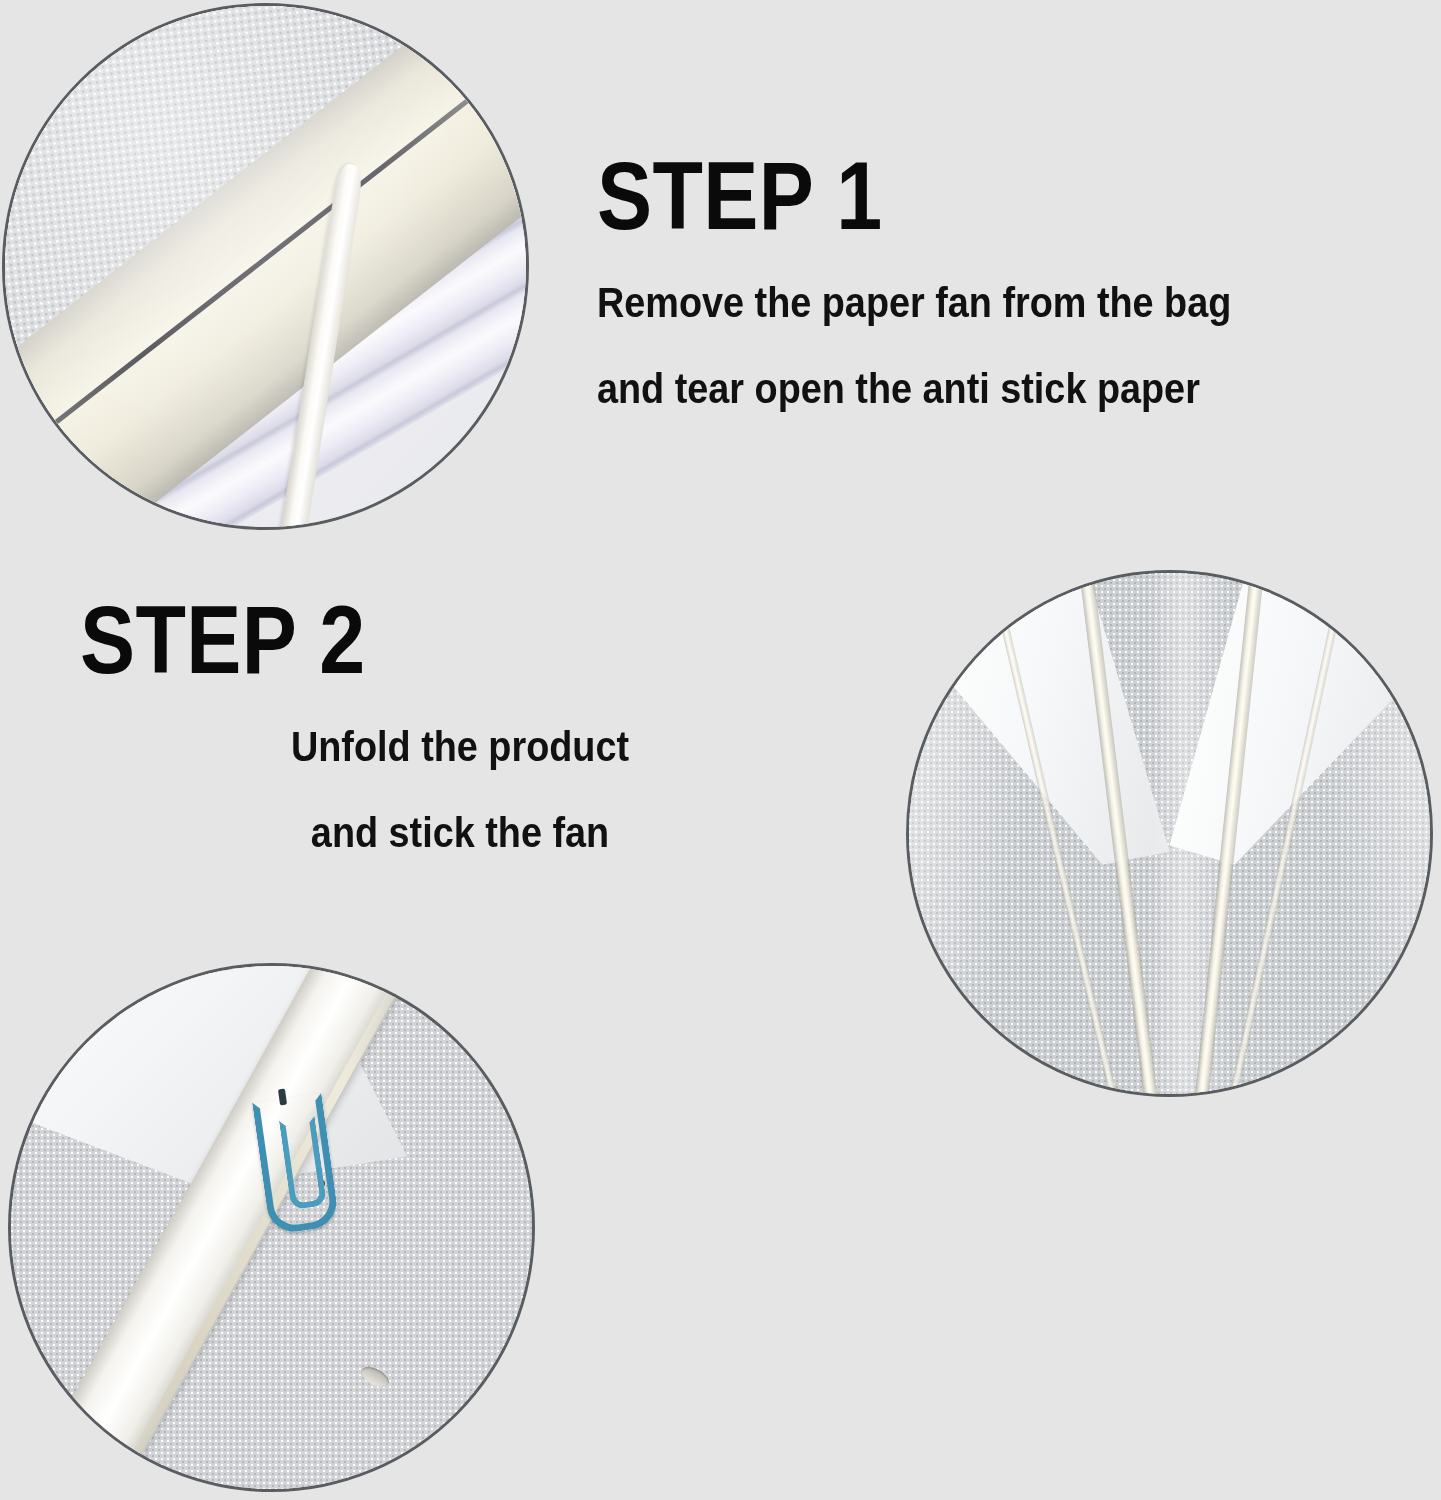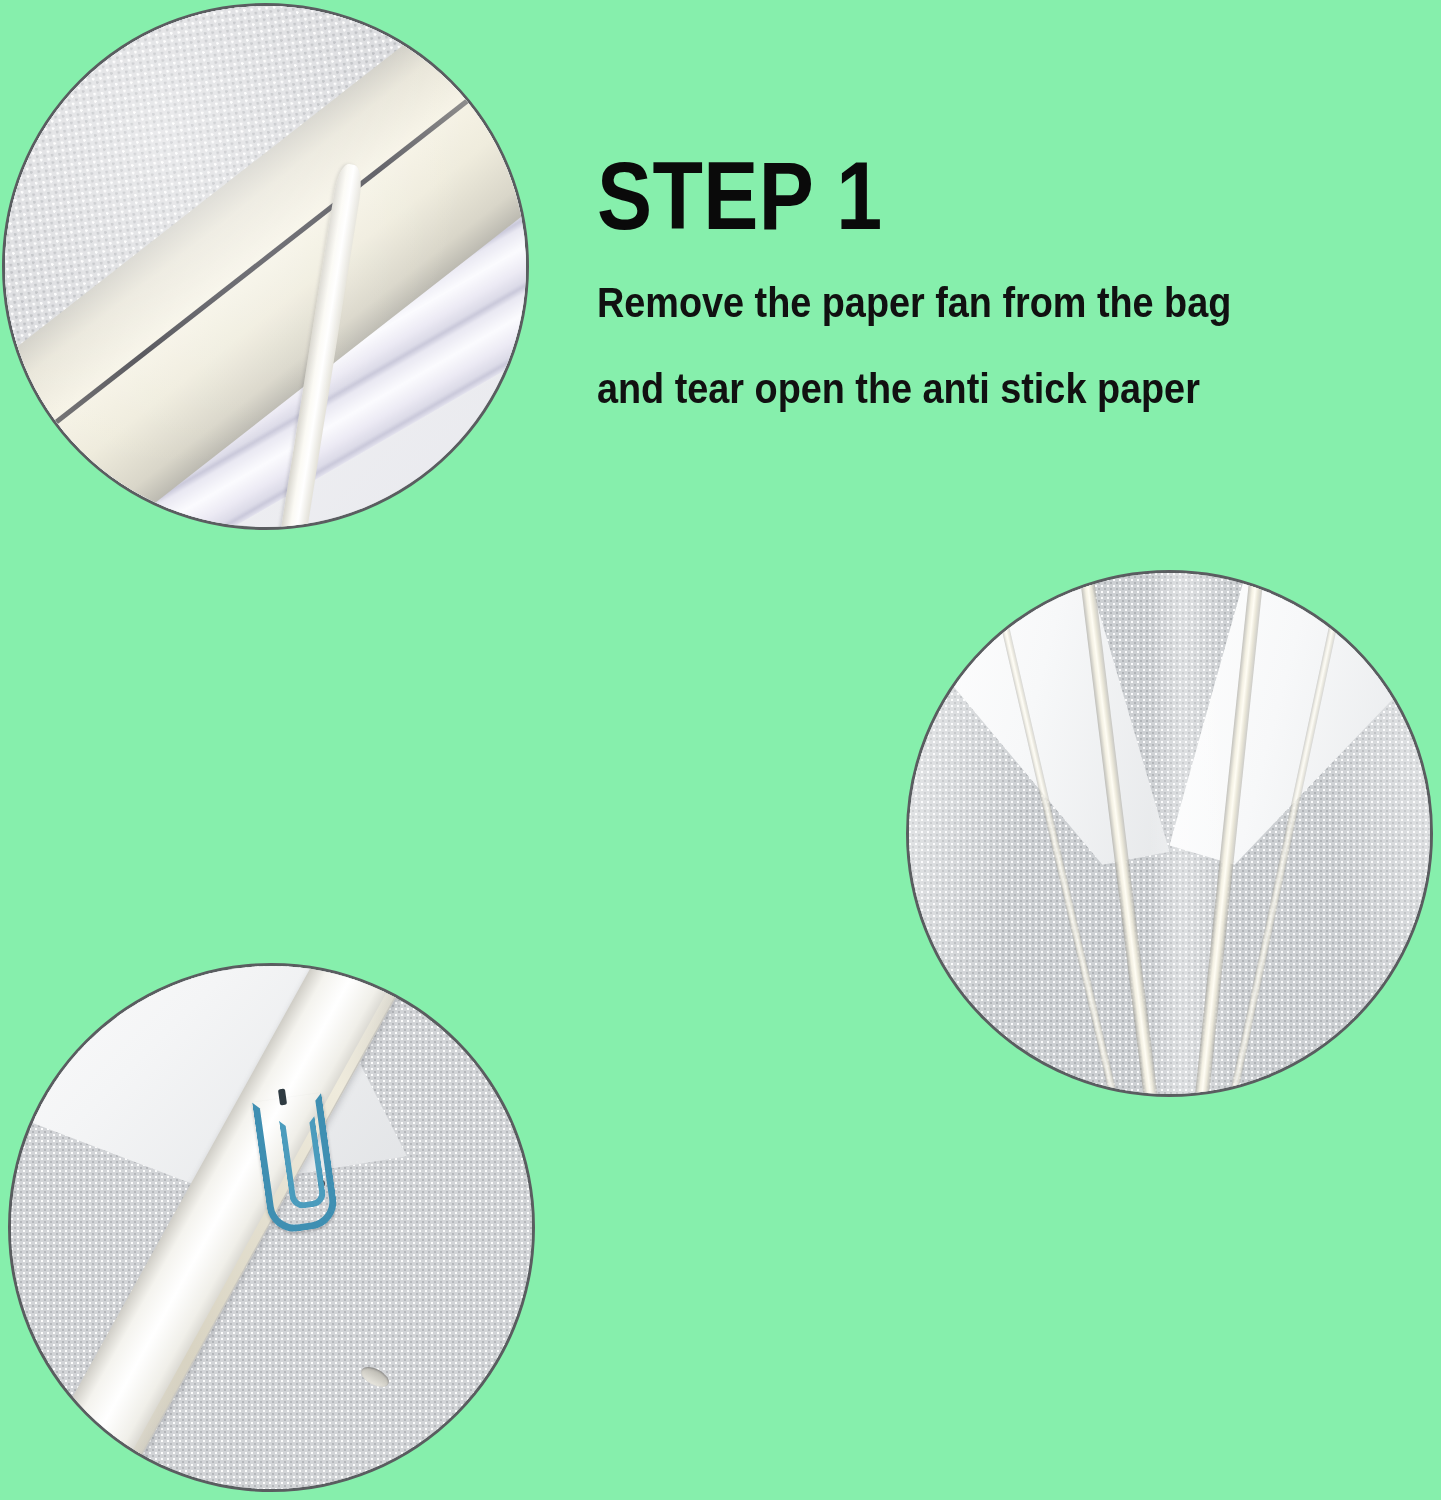--- a/index.html
+++ b/index.html
@@ -9,21 +9,21 @@
     background: #ffffff;
   }
   body {
     font-family: "Liberation Sans", "DejaVu Sans", sans-serif;
   }
 
   #page {
     position: relative;
     width: 1441px;
     height: 1500px;
-    background: #86efac;
+    background: #e5e5e5;
     overflow: hidden;
   }
 
   
   .photo-circle {
     position: absolute;
     border-radius: 50%;
     overflow: hidden;
     box-sizing: border-box;
     border: 3px solid #5a5d60;
@@ -274,20 +274,27 @@
   </div>
 
   <div class="step-block" id="block-step1">
     <div class="step-heading">STEP 1</div>
     <div class="step-lines">
       <p class="tline">Remove the paper fan from the bag</p>
       <p class="tline">and tear open the anti stick paper</p>
     </div>
   </div>
 
+  <div class="step-block" id="block-step2">
+    <div class="step-heading">STEP 2</div>
+    <div class="step-lines">
+      <p class="tline">Unfold the product</p>
+      <p class="tline">and stick the fan</p>
+    </div>
+  </div>
 
   <div class="photo-circle" id="circle-step2">
     <div class="photo-inner">
       <div class="layer base"></div>
       <div class="layer vshade"></div>
       <div class="layer panel panel-l"></div>
       <div class="layer panel panel-r"></div>
       <div class="layer crease crease-3"></div>
       <div class="layer crease crease-1"></div>
       <div class="layer centerfold"></div>

